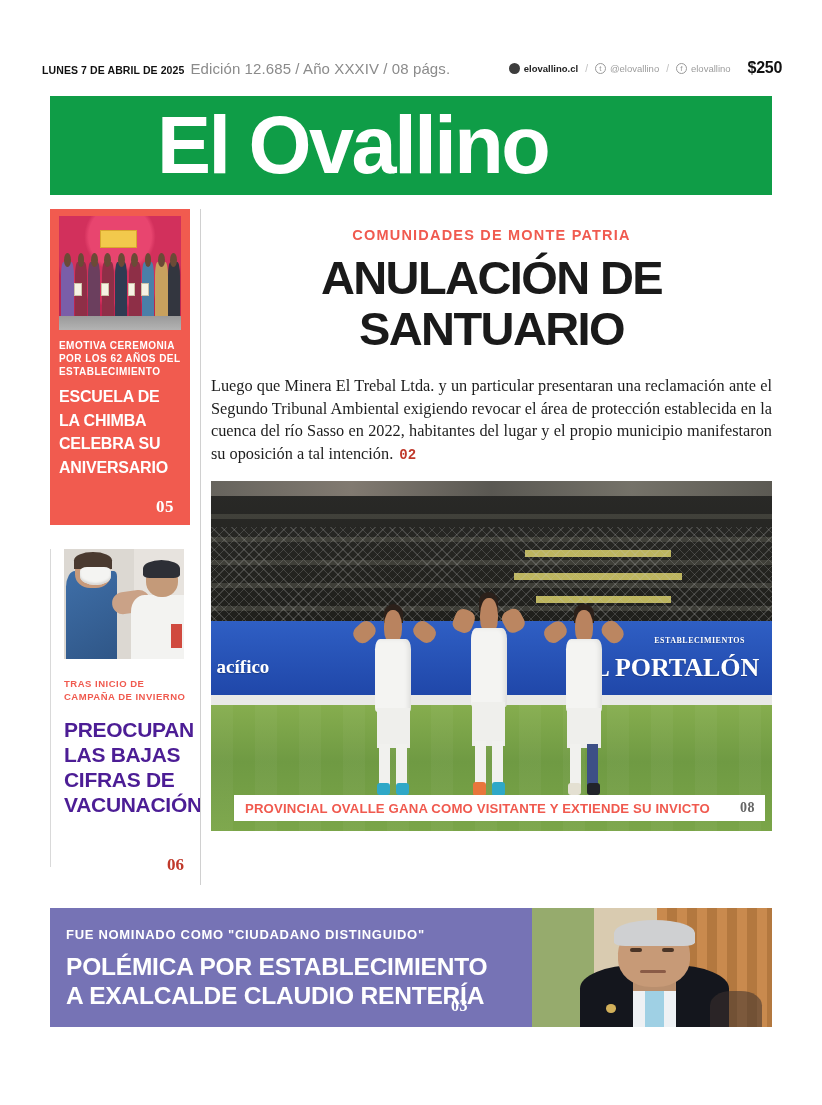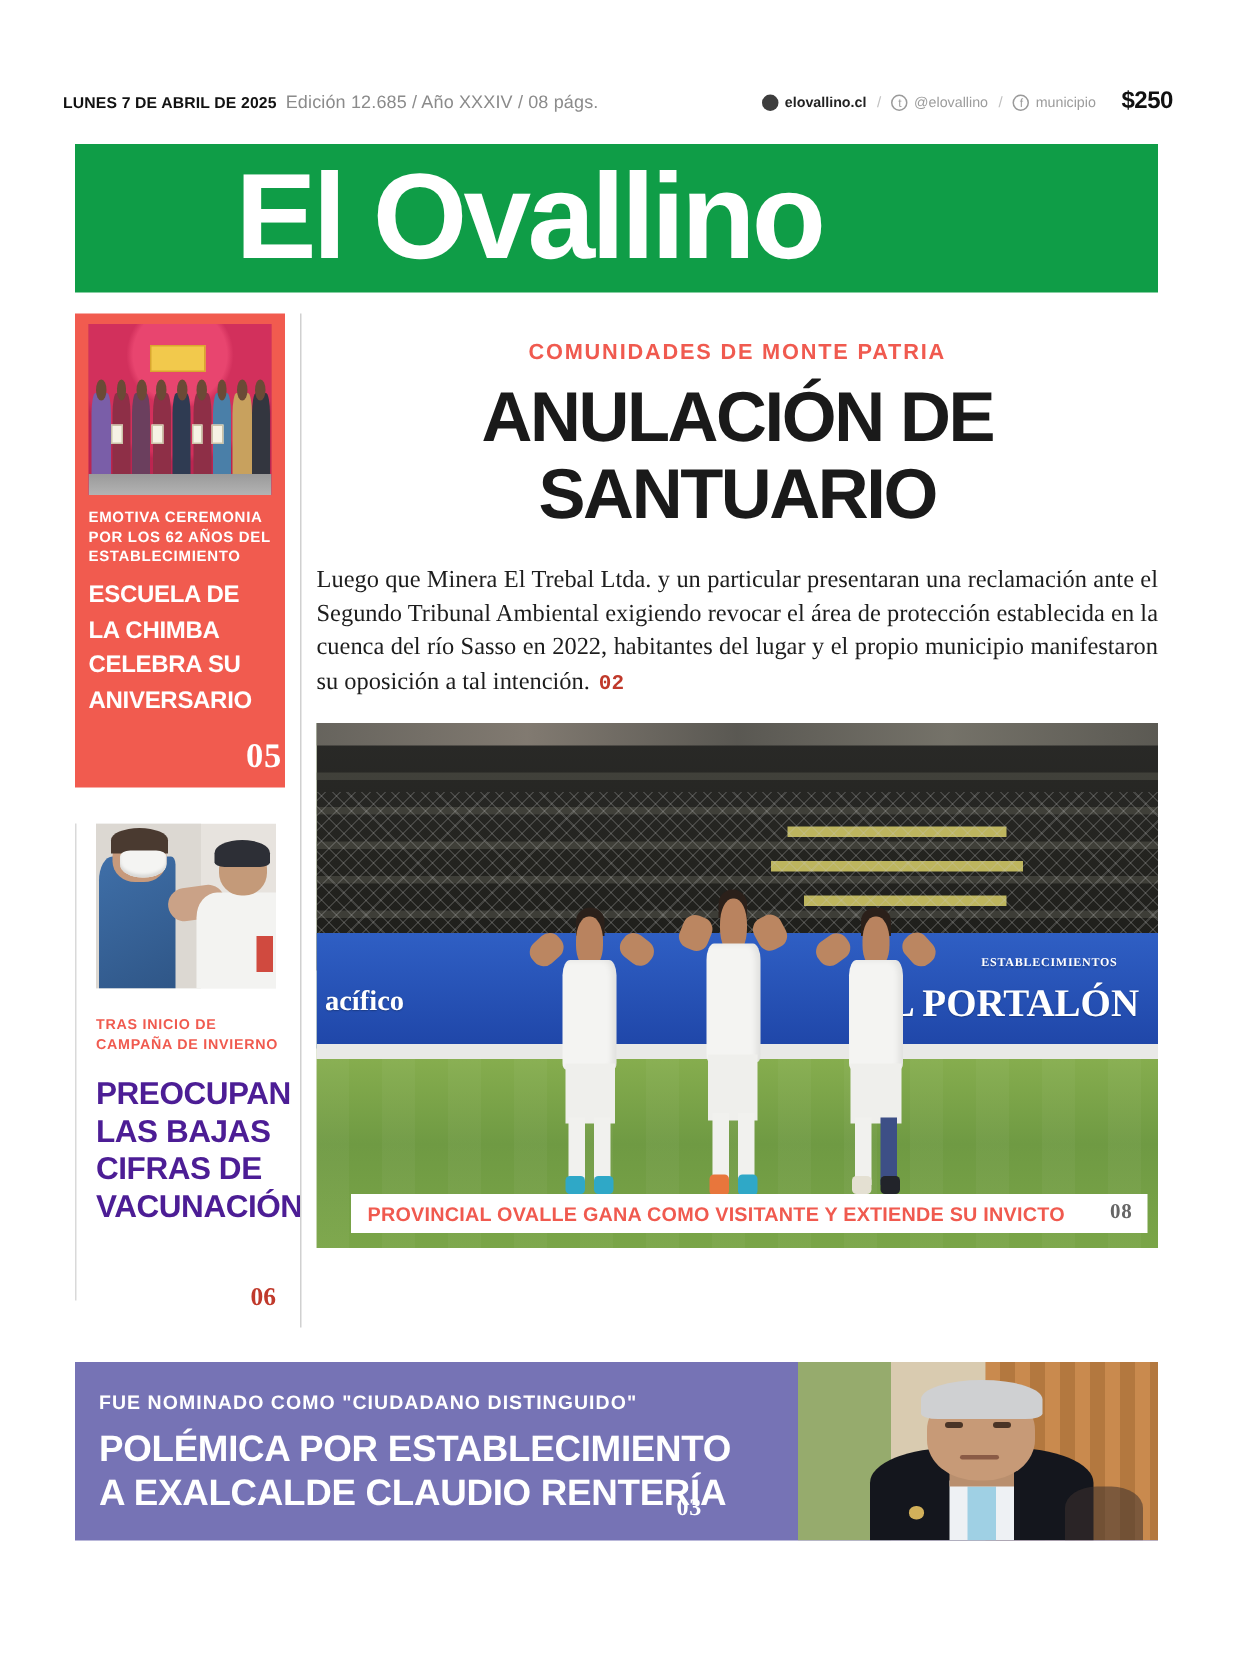--- a/index.html
+++ b/index.html
@@ -21,21 +21,21 @@
   }
   .topbar-left {
     margin-left:42px; display:flex; align-items:baseline; gap:6px;
     white-space:nowrap;
   }
   .date-txt {
     font-family:"Liberation Sans", sans-serif;
     font-weight:bold; font-size:10.5px; letter-spacing:0.1px; color:#111;
   }
   .edition-txt {
-    font-size:12px; color:#8b8b8b; letter-spacing:0.1px;
+    font-size:15px; color:#8b8b8b; letter-spacing:0.1px;
   }
   .topbar-right {
     margin-left:auto; margin-right:40px;
     display:flex; align-items:center; gap:7px; white-space:nowrap;
   }
   .soc { display:flex; gap:4px; }
   .soc-ic {
     width:11px; height:11px; border-radius:50%;
     display:inline-block; position:relative;
     background:#4a4a4a;
@@ -87,23 +87,23 @@
     color:#ffffff; font-weight:bold; font-size:10px; line-height:13px;
     letter-spacing:0.45px;
     font-family:"Liberation Sans", sans-serif;
   }
   .promo-head {
     margin-top:7px;
     color:#ffffff; font-weight:bold; font-size:16px; line-height:23.5px;
     letter-spacing:-0.2px;
   }
   .promo-page {
-    position:absolute; right:2px; bottom:8px;
+    position:absolute; right:16px; bottom:8px;
     color:#ffffff; font-family:"Liberation Serif", serif;
-    font-size:23px; font-weight:bold; letter-spacing:0.5px;
+    font-size:17px; font-weight:bold; letter-spacing:0.5px;
   }
 
   .promo-white {
     width:140px; height:330px; margin-top:24px; position:relative;
     padding-left:14px;
   }
   .promo-white .vline {
     position:absolute; left:0; top:0; width:1px; height:318px; background:#d9d9d9;
   }
   .promo-white .ph {
@@ -412,21 +412,21 @@
         <span class="soc-lbl">elovallino.cl</span>
       </span>
       <span class="sep-slash">/</span>
       <span class="soc">
         <span class="soc-ic tw">t</span>
         <span class="soc-lbl dim">@elovallino</span>
       </span>
       <span class="sep-slash">/</span>
       <span class="soc">
         <span class="soc-ic fb">f</span>
-        <span class="soc-lbl dim">municipio</span>
+        <span class="soc-lbl dim">elovallino</span>
       </span>
       <span class="price">$250</span>
     </div>
   </div>
 
   <div class="masthead">
     <div class="masthead-title">El Ovallino</div>
   </div>
 
   <div class="leftcol">

